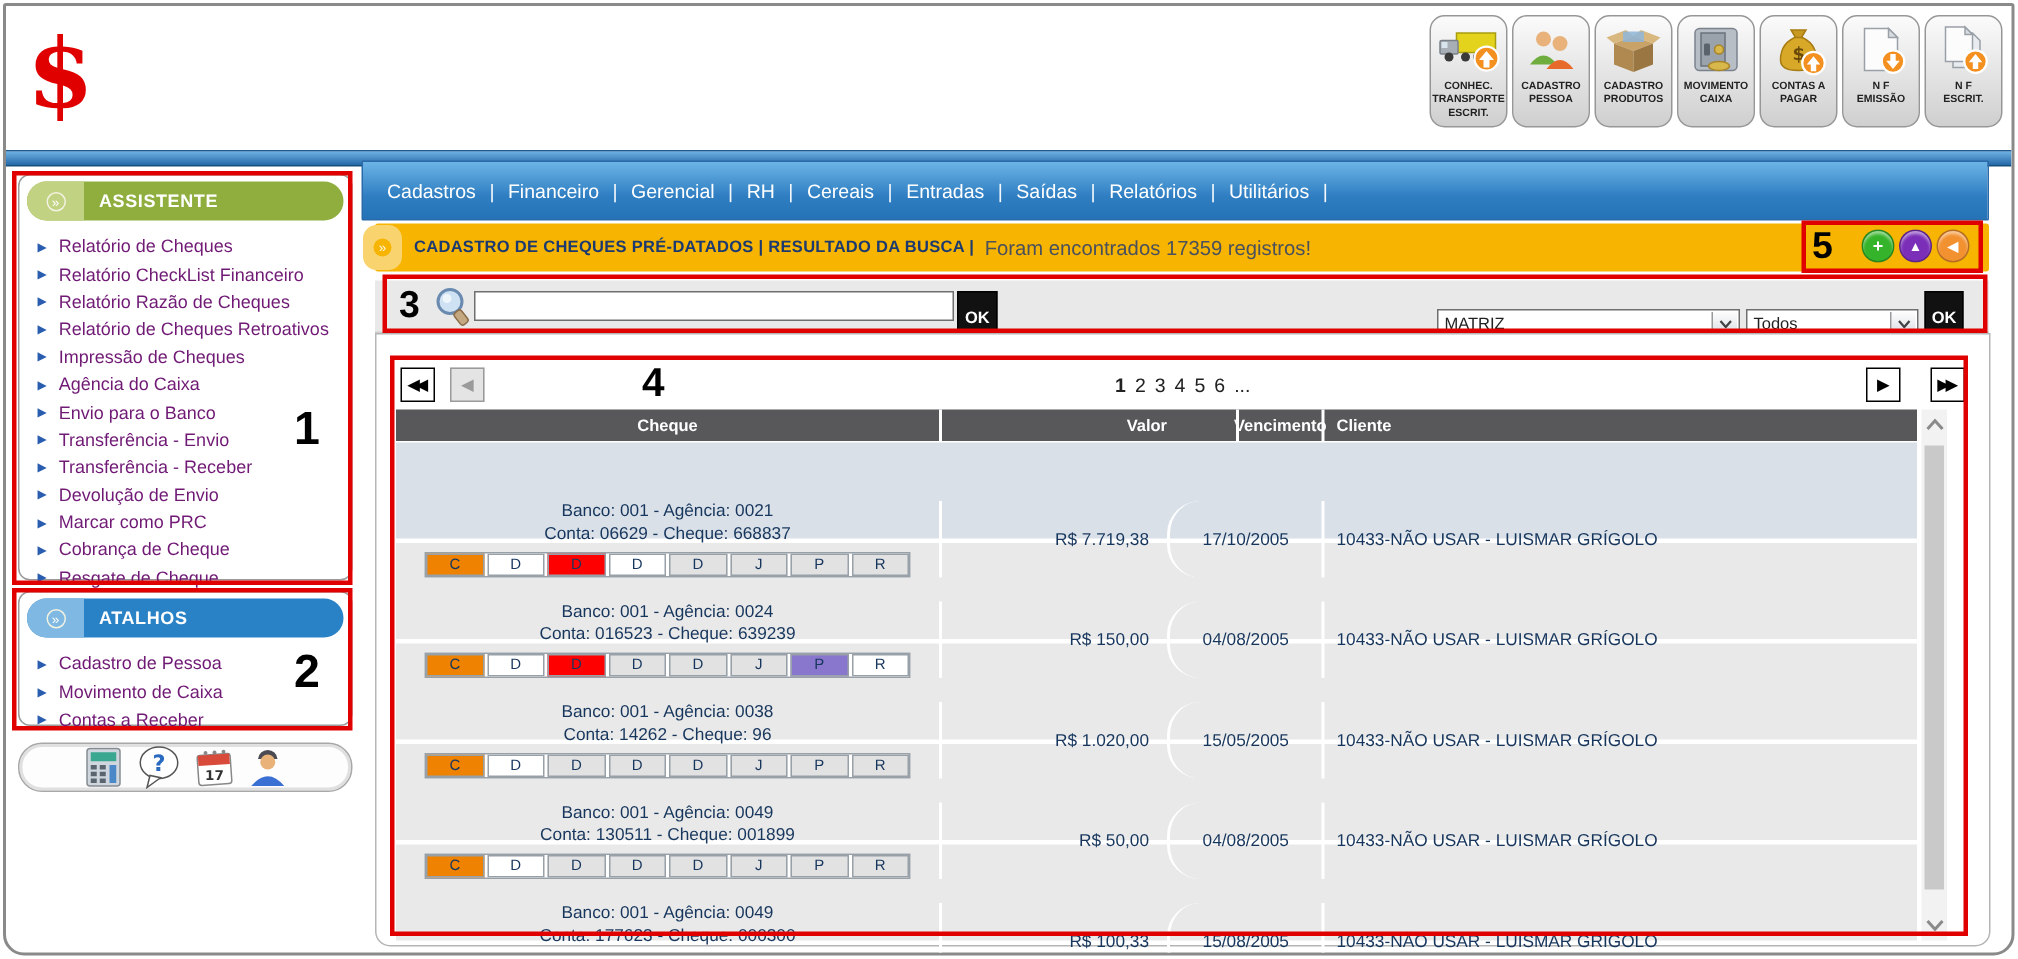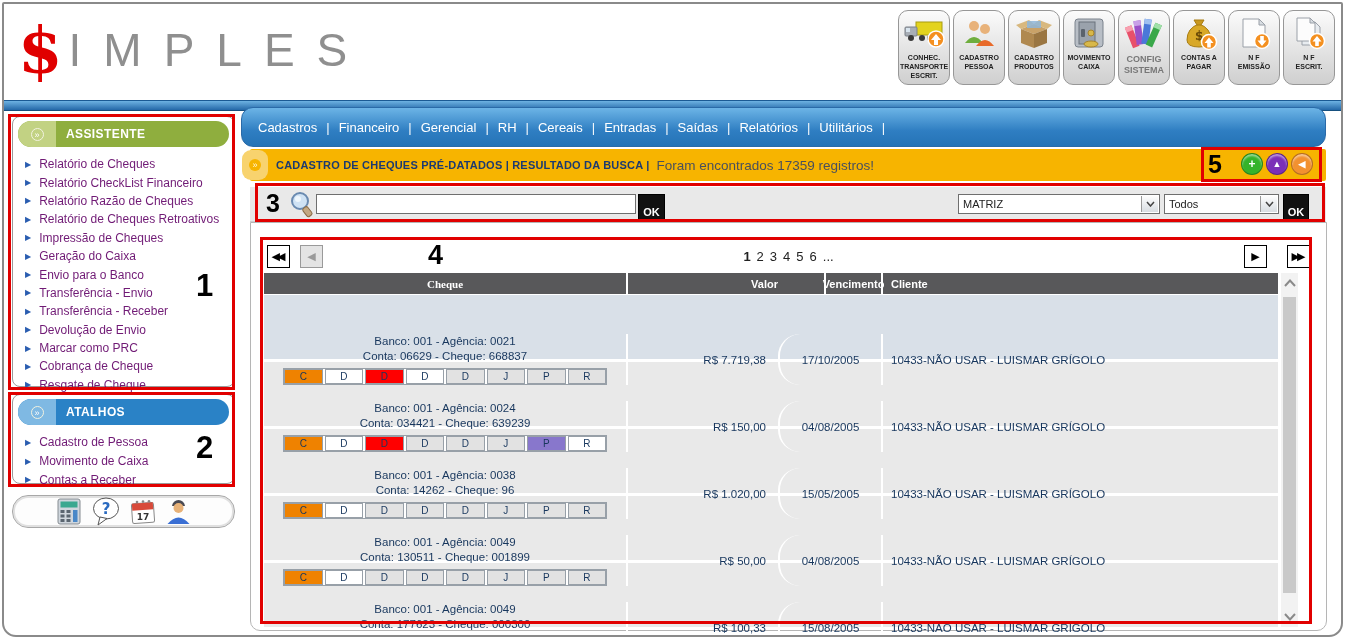--- a/index.html
+++ b/index.html
@@ -18,21 +18,21 @@
           background:linear-gradient(#fbfbfb,#e3e3e3 55%,#cfcfcf); display:flex; flex-direction:column;
           align-items:center; padding-top:3px; cursor:pointer; }
   .tool .art { height:40px; display:flex; align-items:center; justify-content:center; }
   .tool .cap { font-size:7px; font-weight:bold; color:#222; text-align:center; line-height:1.25; white-space:pre-line; }
   .tool .cap.big { font-size:9px; color:#777; }
 
   
   .bluestrip { position:absolute; left:0; top:96px; width:100%; height:11px;
                background:linear-gradient(#6db2e2,#2468a8); border-top:1px solid #1a5a94; border-bottom:1px solid #16507f; }
   .nav { position:absolute; left:237px; top:103px; width:1085px; height:40px;
-         background:linear-gradient(#6cb4e6,#2f7ec2 60%,#2573b6); border:1px solid #2a6aa8; border-radius:12px;
+         background:linear-gradient(#6cb4e6,#2f7ec2 60%,#2573b6); border:1px solid #2a6aa8; border-radius:1px;
          display:flex; align-items:center; padding-left:16px; color:#fff; font-size:13px; }
   .nav .mi { cursor:pointer; }
   .nav .sep { margin:0 9px; opacity:.95; }
 
   
   .ybar { position:absolute; left:246px; top:145px; width:1076px; height:32px; background:#f7b400;
           display:flex; align-items:center; border-radius:2px; }
   .ybar .tab { position:absolute; left:-8px; top:1px; width:26px; height:30px; background:#f8d36e;
                border-radius:9px; display:flex; align-items:center; justify-content:center; }
   .ybar .tab .circ { width:12px; height:12px; border-radius:50%; background:#f7b400; color:#fff8e0;
@@ -50,21 +50,21 @@
   
   .searchrow { position:absolute; left:246px; top:183px; width:1076px; height:35px; background:#e9e9e9;
                border-bottom:1px solid #cfcfcf; }
   .searchrow .mag { position:absolute; left:38px; top:3px; }
   .search-input { position:absolute; left:66px; top:7px; width:320px; height:20px; border:1px solid #6f6f6f;
                   background:#fff; font-size:12px; padding:0 4px; }
   .okbtn { position:absolute; height:36px; background:#111; color:#fff; font-size:11px; font-weight:bold;
            display:flex; align-items:center; justify-content:center; cursor:pointer; border:1px solid #000; }
   .ok-a { left:388px; top:7px; width:27px; }
   .ok-b { left:1033px; top:7px; width:26px; }
-  .select { position:absolute; top:7px; height:20px; background:#fff; border:1px solid #6f6f6f;
+  .select { position:absolute; top:19px; height:20px; background:#fff; border:1px solid #6f6f6f;
             font-size:11px; color:#222; display:flex; align-items:center; padding-left:4px; cursor:pointer; }
   .sel-branch { left:708px; width:202px; }
   .sel-type { left:914px; width:115px; }
   .select .arrow { position:absolute; right:1px; top:1px; bottom:1px; width:17px; border-left:1px solid #9a9a9a;
                    background:linear-gradient(#fdfdfd,#d8dde2); display:flex; align-items:center; justify-content:center; }
 
   
   .panel { position:absolute; left:246px; top:218px; width:1077px; height:409px; background:#fff;
            border:1px solid #b5b5b5; border-radius:0 0 10px 10px; }
   .pagerbtn { position:absolute; top:22px; width:23px; height:23px; background:#fff; border:1px solid #000;
@@ -74,21 +74,21 @@
   .pg-prev  { left:49px; }
   .pg-next  { left:993px; }
   .pg-last  { left:1036px; letter-spacing:-3px; padding-right:3px; }
   .pages { position:absolute; left:0; right:0; top:26px; text-align:center; font-size:13px; color:#222; }
   .pages span { margin:0 3px; cursor:pointer; }
   .pages .current { font-weight:bold; }
 
   .thead { position:absolute; left:13px; top:50px; width:1014px; height:21px; display:grid;
            grid-template-columns:362px 152px 103px 397px; background:#58585a; }
   .thead div { color:#fff; font-size:11px; font-weight:bold; display:flex; align-items:center; }
-  .thead .h-cheque { justify-content:center;font-family:Liberation Serif, serif; }
+  .thead .h-cheque { justify-content:center; }
   .thead .h-valor { justify-content:flex-end; padding-right:0; border-left:2px solid #fff; }
   .thead .h-venc { justify-content:center; border-left:2px solid #fff;margin-left:46px; }
   .thead .h-cli { padding-left:8px; border-left:2px solid #fff; }
 
   .tbody { position:absolute; left:13px; top:72px; width:1014px; }
   .trow { display:grid; grid-template-columns:362px 152px 103px 397px; height:64px; margin-bottom:3px;
           background:#e9e9e9; cursor:pointer; }
   .trow.first { background:#d9e0e8; }
   .trow .cell { border-left:2px solid #fff; display:flex; align-items:center; font-size:11.5px; color:#17365d;margin-top:39px; }
   .trow .c-cheque { border-left:none; flex-direction:column; justify-content:center; text-align:center; }
@@ -140,21 +140,20 @@
   .anno { position:absolute; border:3px solid #e10000; pointer-events:none; }
   .anno-num { position:absolute; color:#000; font-weight:bold; pointer-events:none; font-family:"Liberation Sans", sans-serif; }
 </style>
 </head>
 <body>
 
 <div class="window">
 
   <div class="logo">
     <span class="dollar">$</span>
-    <span class="rest">IMPLES</span>
   </div>
 
   <div class="toolbar">
     <div class="tool">
       <span class="art">
         <svg width="42" height="34">
             <rect x="13" y="5" width="26" height="13" fill="#e3d31d" stroke="#a89c10"></rect>
             <rect x="2" y="10" width="12" height="9" rx="1" fill="#a8aeb6" stroke="#7a8088"></rect>
             <rect x="3" y="11" width="4" height="4" fill="#d8e4ee"></rect>
             <circle cx="8" cy="21" r="3" fill="#3a3a3a"></circle>
@@ -199,44 +198,20 @@
         <svg width="36" height="36">
             <rect x="4" y="3" width="28" height="28" rx="3" fill="#b8bec6" stroke="#7a828c"></rect>
             <rect x="8" y="6" width="16" height="22" fill="#9aa2ac" stroke="#6a727c"></rect>
             <rect x="10" y="13" width="4" height="8" rx="1" fill="#5a626c"></rect>
             <circle cx="20" cy="17" r="3" fill="#d8b84a" stroke="#a8842a"></circle>
             <ellipse cx="20" cy="28" rx="7" ry="3" fill="#d8b84a" stroke="#a8842a"></ellipse>
           </svg>
       </span>
       <span class="cap">MOVIMENTO
 CAIXA</span>
-    </div>
-    <div class="tool">
-      <span class="art">
-        <svg width="38" height="36">
-          <g transform="rotate(-22 19 30)">
-              <rect x="8" y="6" width="7" height="22" fill="#e8506a"></rect>
-              <rect x="8" y="6" width="7" height="5" fill="#f8a0b0"></rect>
-            </g>
-          <g transform="rotate(-8 19 30)">
-              <rect x="12" y="4" width="7" height="24" fill="#9a50c8"></rect>
-              <rect x="12" y="4" width="7" height="5" fill="#c8a0e8"></rect>
-            </g>
-          <g transform="rotate(8 19 30)">
-              <rect x="16" y="3" width="7" height="25" fill="#4a78d8"></rect>
-              <rect x="16" y="3" width="7" height="5" fill="#a0c0f0"></rect>
-            </g>
-          <g transform="rotate(24 19 30)">
-              <rect x="20" y="4" width="7" height="24" fill="#3aa84a"></rect>
-              <rect x="20" y="4" width="7" height="5" fill="#a0e0a8"></rect>
-            </g>
-        </svg>
-      </span>
-      <span class="cap big">CONFIG
-SISTEMA</span>
     </div>
     <div class="tool">
       <span class="art">
         <svg width="38" height="36">
             <path d="M19 8 q-12 4 -12 16 q0 7 12 7 q12 0 12 -7 q0 -12 -12 -16" fill="#d8a828" stroke="#a87c12"></path>
             <path d="M14 4 h10 l-3 5 h-4 z" fill="#c89820" stroke="#a87c12"></path>
             <text x="15" y="24" font-size="12" font-weight="bold" fill="#6a4a08" font-family="DejaVu Sans">$</text>
             <circle cx="29" cy="26" r="7.5" fill="#f49020" stroke="#fff" stroke-width="1.5"></circle>
             <path d="M29 21.5 l4.5 5.5 h-2.7 v4.5 h-3.6 v-4.5 h-2.7 z" fill="#fff"></path>
           </svg>
@@ -366,21 +341,21 @@
             </span>
     </div>
     <div class="cell c-valor">R$ 7.719,38</div>
     <div class="cell c-venc">17/10/2005</div>
     <div class="cell c-cli">10433-NÃO USAR - LUISMAR GRÍGOLO</div>
   </div>
 
   <div class="trow">
     <div class="cell c-cheque">
       <span class="ln">Banco: 001 - Agência: 0024</span>
-      <span class="ln">Conta: 034421 - Cheque: 639239</span>
+      <span class="ln">Conta: 016523 - Cheque: 639239</span>
       <span class="strip">
               <span class="st st-orange">C</span>
               <span class="st st-white">D</span>
               <span class="st st-red">D</span>
               <span class="st st-gray">D</span>
               <span class="st st-gray">D</span>
               <span class="st st-gray">J</span>
               <span class="st st-purple">P</span>
               <span class="st st-white">R</span>
             </span>
@@ -489,21 +464,21 @@
         <li>
           <span class="blt">▶</span>
           <span class="lbl">Relatório de Cheques Retroativos</span>
         </li>
         <li>
           <span class="blt">▶</span>
           <span class="lbl">Impressão de Cheques</span>
         </li>
         <li>
           <span class="blt">▶</span>
-          <span class="lbl">Geração do Caixa</span>
+          <span class="lbl">Agência do Caixa</span>
         </li>
         <li>
           <span class="blt">▶</span>
           <span class="lbl">Envio para o Banco</span>
         </li>
         <li>
           <span class="blt">▶</span>
           <span class="lbl">Transferência - Envio</span>
         </li>
         <li>

